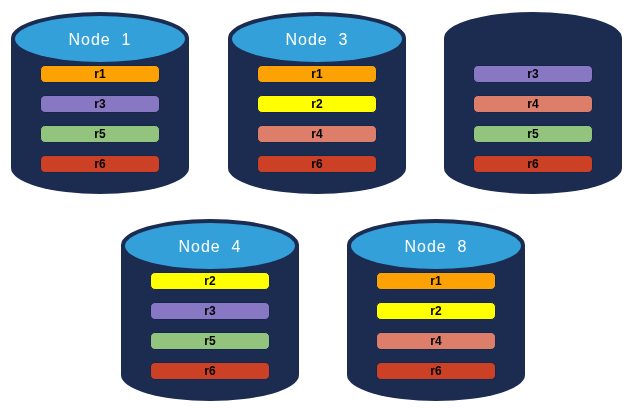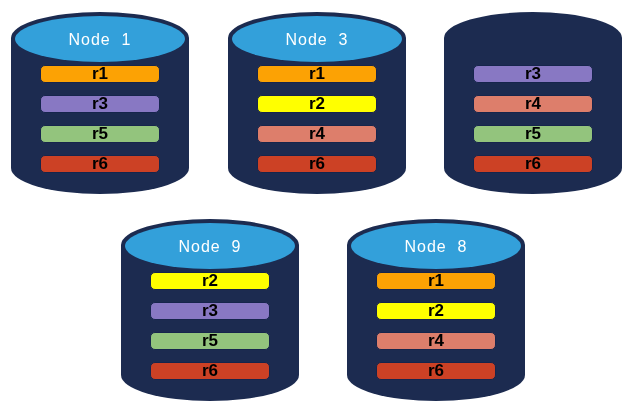--- a/index.html
+++ b/index.html
@@ -60,21 +60,21 @@
     gap: 12px;
     z-index: 3;
   }
   .bar {
     height: 16px;
     border-radius: 5px;
     border: 1.5px solid #16254C;
     display: flex;
     align-items: center;
     justify-content: center;
-    font-size: 17px;
+    font-size: 12px;
     font-weight: bold;
     color: #000000;
     line-height: 16px;
   }
 </style>
 </head>
 <body>
 
 <div class="canvas">
 
@@ -110,21 +110,21 @@
         <div class="bar" style="background: rgb(136, 120, 195); border-color: rgb(22, 37, 76);">r3</div>
         <div class="bar" style="background: rgb(221, 126, 107); border-color: rgb(22, 37, 76);">r4</div>
         <div class="bar" style="background: rgb(147, 196, 125); border-color: rgb(22, 37, 76);">r5</div>
         <div class="bar" style="background: rgb(204, 65, 37); border-color: rgb(22, 37, 76);">r6</div>
       </div>
     </div>
 
     <div class="cylinder node-pos-4" style="--body-color: #1C2B50; --top-color: #33A0DA;">
       <div class="cyl-body"></div>
       <div class="cyl-top">
-        <span class="node-label">Node  9</span>
+        <span class="node-label">Node  4</span>
       </div>
       <div class="bars">
         <div class="bar" style="background: rgb(255, 255, 0); border-color: rgb(22, 37, 76);">r2</div>
         <div class="bar" style="background: rgb(136, 120, 195); border-color: rgb(22, 37, 76);">r3</div>
         <div class="bar" style="background: rgb(147, 196, 125); border-color: rgb(22, 37, 76);">r5</div>
         <div class="bar" style="background: rgb(204, 65, 37); border-color: rgb(22, 37, 76);">r6</div>
       </div>
     </div>
 
     <div class="cylinder node-pos-5" style="--body-color: #1C2B50; --top-color: #33A0DA;">

